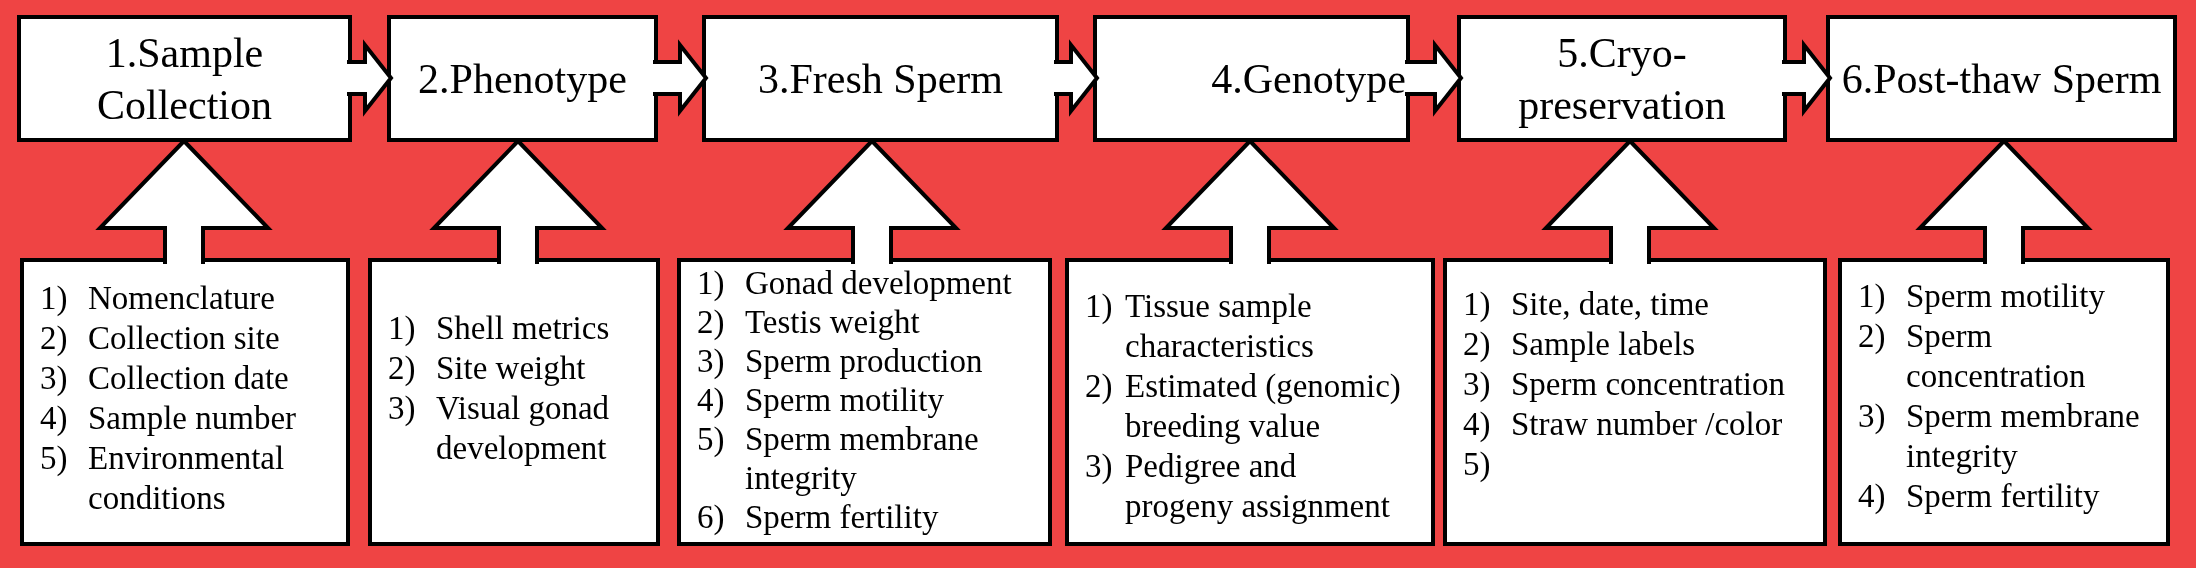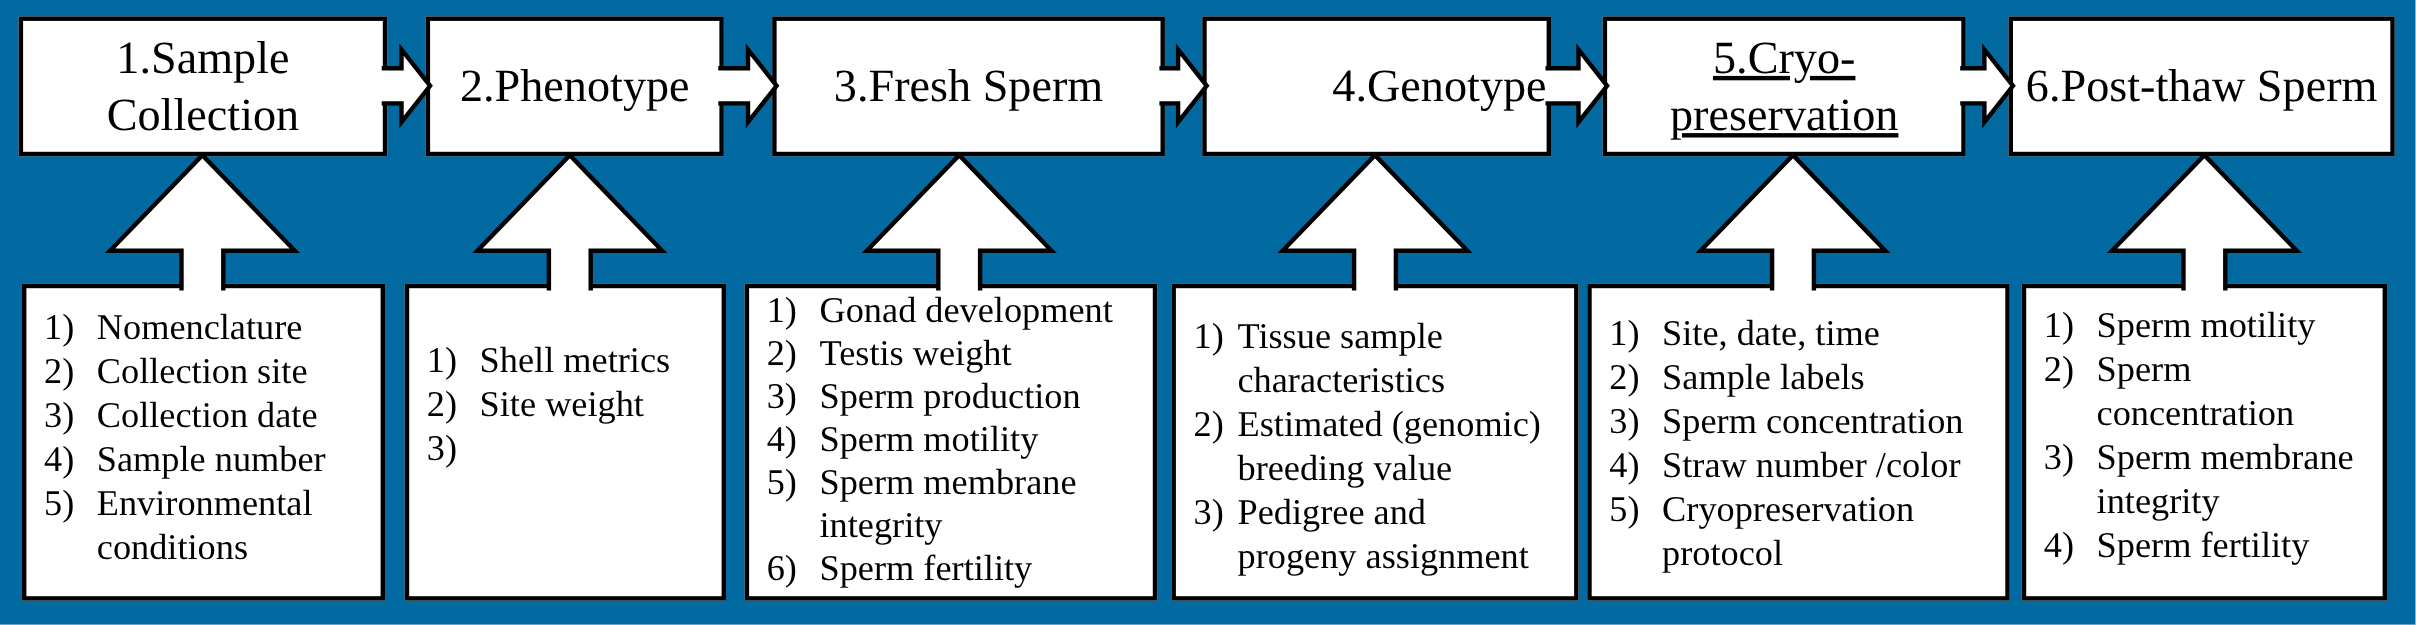--- a/index.html
+++ b/index.html
@@ -1,20 +1,20 @@
 <!DOCTYPE html>
 <html><head>
 <meta charset="utf-8">
 <style>
   html, body { margin: 0; padding: 0; background: #ffffff; }
   .canvas {
     position: relative;
     width: 2196px;
     height: 568px;
-    background: #0369a1;
+    background: #ef4444;
     color: #000000;
     font-family: "Liberation Serif", "DejaVu Serif", serif;
     overflow: hidden;
   }
   .tbox {
     position: absolute;
     top: 15px;
     height: 127px;
     border: 4px solid #000;
     box-sizing: border-box;
@@ -77,21 +77,21 @@
   </div>
   <div class="tbox" style="left:387px;width:271px;">
     <div class="title">2.Phenotype</div>
   </div>
   <div class="tbox" style="left:702px;width:357px;">
     <div class="title">3.Fresh Sperm</div>
   </div>
   <div class="tbox" style="left:1093px;width:317px;justify-content:flex-end;">
     <div class="title">4.Genotype</div>
   </div>
-  <div class="tbox" style="left:1457px;width:330px;text-decoration:underline;">
+  <div class="tbox" style="left:1457px;width:330px;">
     <div class="title">5.Cryo-
 preservation</div>
   </div>
   <div class="tbox" style="left:1826px;width:351px;">
     <div class="title">6.Post-thaw Sperm</div>
   </div>
 
   <div class="lbox lb1" style="left:20px;width:330px;">
     <div class="row">
         <span class="num">1)</span>
@@ -120,20 +120,22 @@
     <div class="row">
         <span class="num">1)</span>
         <span class="itext">Shell metrics</span>
       </div>
     <div class="row">
         <span class="num">2)</span>
         <span class="itext">Site weight</span>
       </div>
     <div class="row">
         <span class="num">3)</span>
+        <span class="itext">Visual gonad
+development</span>
       </div>
   </div>
 
   <div class="lbox lb3" style="left:677px;width:375px;">
     <div class="row">
         <span class="num">1)</span>
         <span class="itext">Gonad development</span>
       </div>
     <div class="row">
         <span class="num">2)</span>
@@ -188,22 +190,20 @@
     <div class="row">
         <span class="num">3)</span>
         <span class="itext">Sperm concentration</span>
       </div>
     <div class="row">
         <span class="num">4)</span>
         <span class="itext">Straw number /color</span>
       </div>
     <div class="row">
         <span class="num">5)</span>
-        <span class="itext">Cryopreservation
-protocol</span>
       </div>
   </div>
 
   <div class="lbox lb6" style="left:1838px;width:332px;">
     <div class="row">
         <span class="num">1)</span>
         <span class="itext">Sperm motility</span>
       </div>
     <div class="row">
         <span class="num">2)</span>

